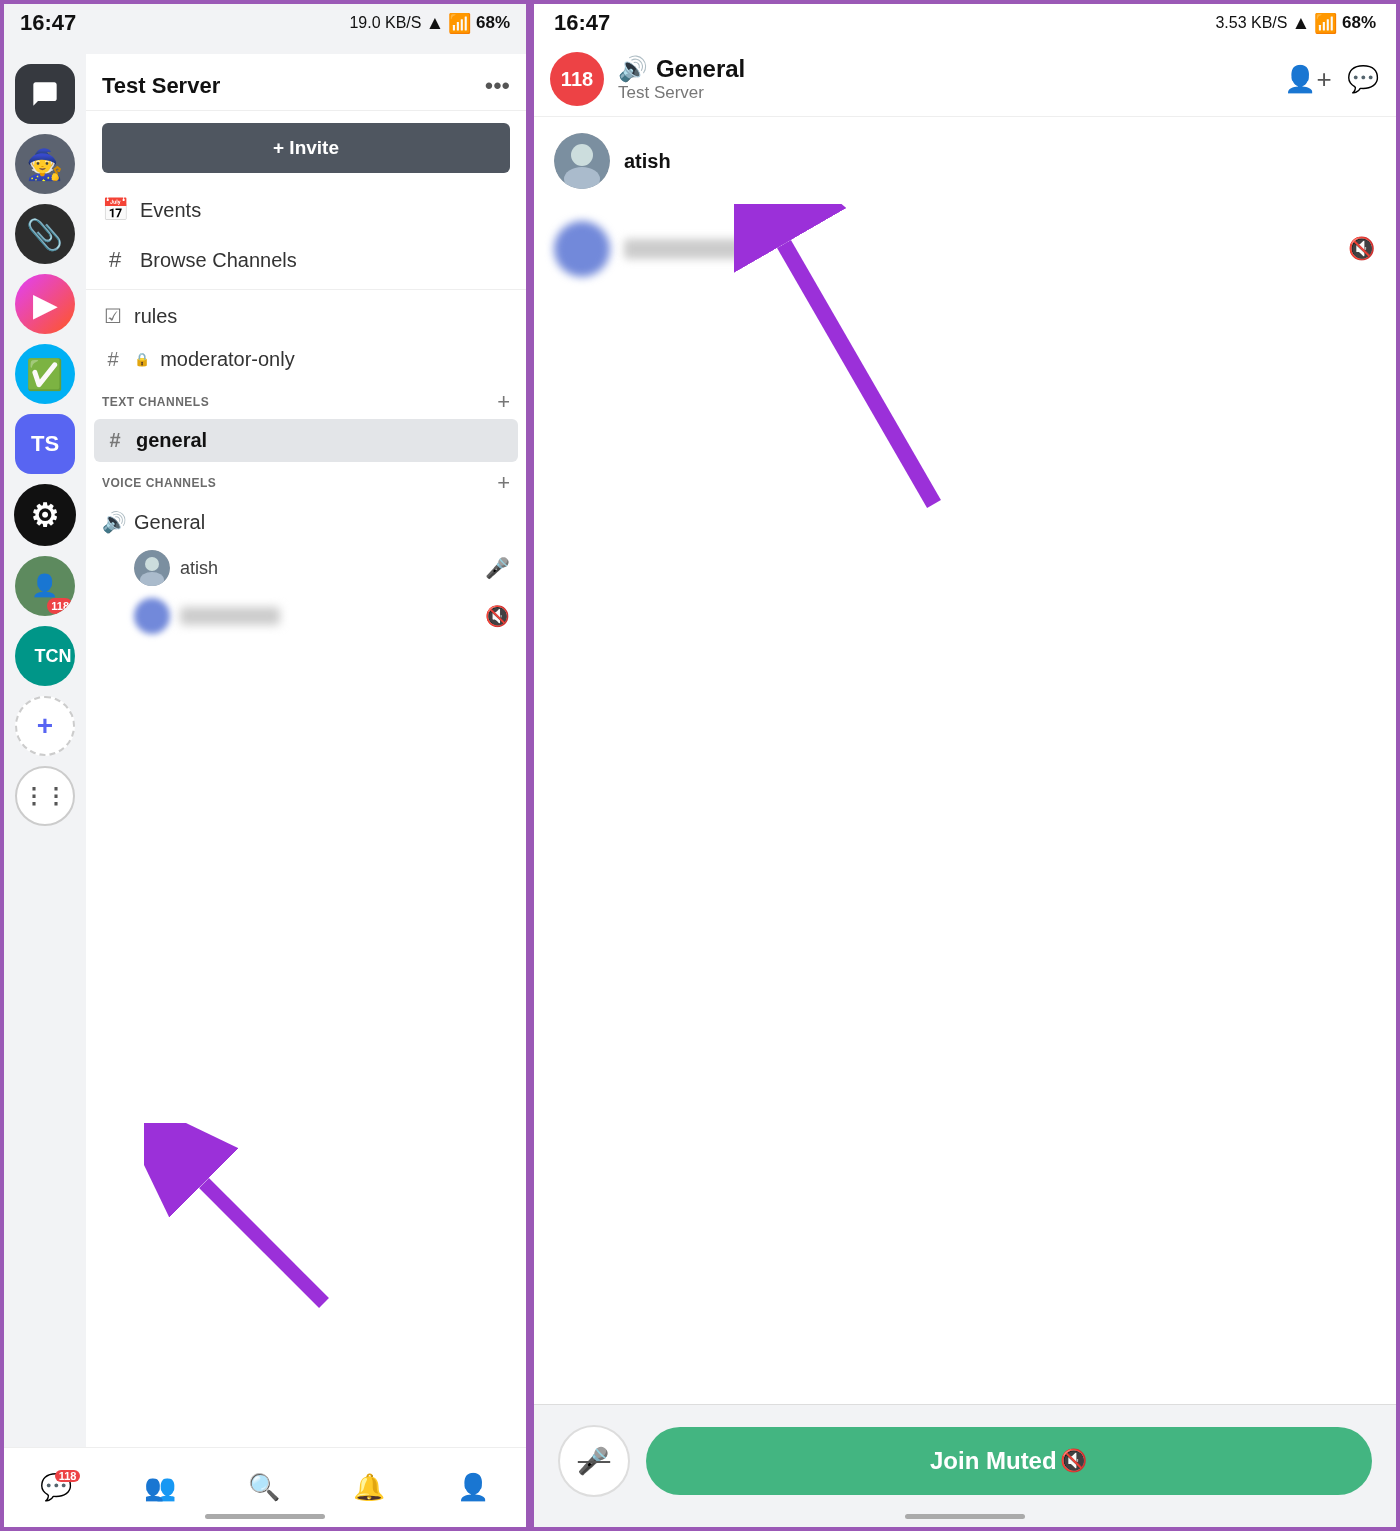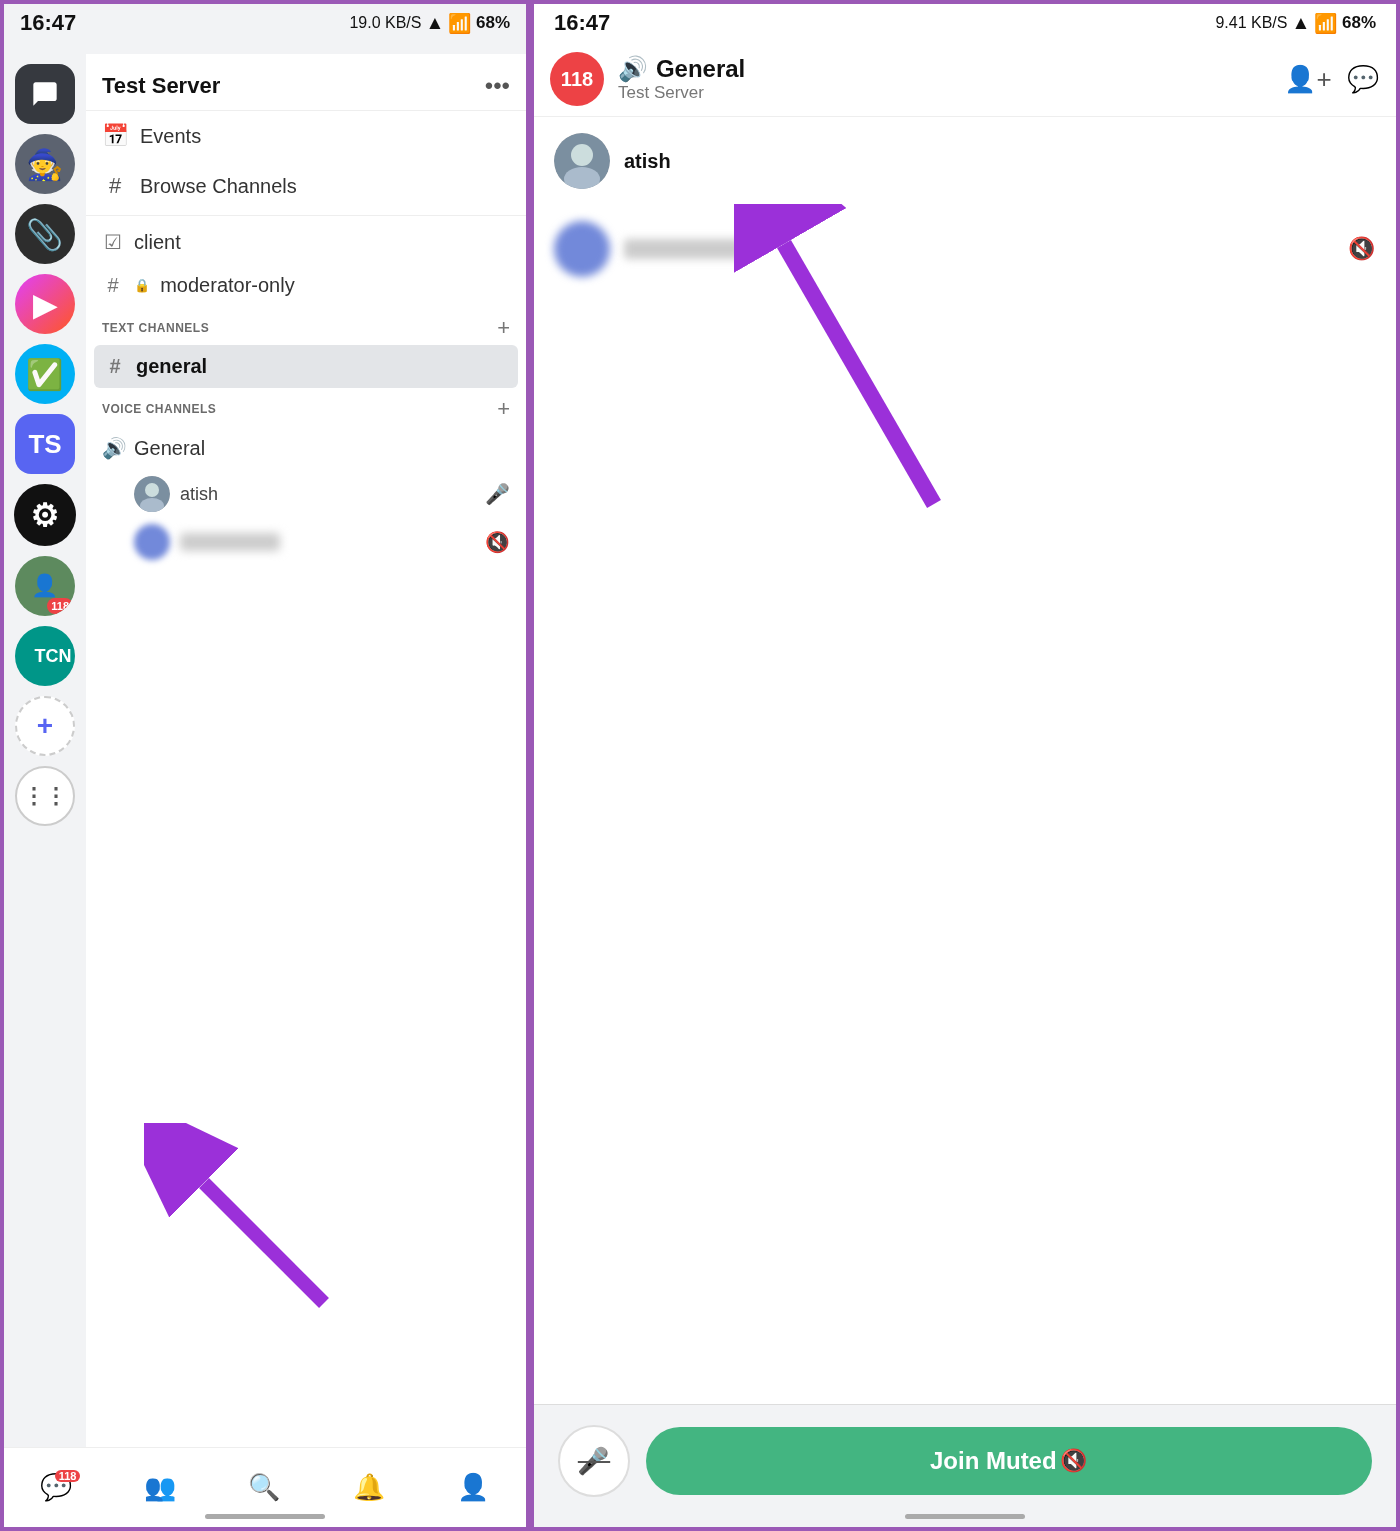--- a/index.html
+++ b/index.html
@@ -71,21 +71,21 @@
       position: relative;
       overflow: hidden;
     }
     .server-icon.chat-icon {
       background: #36393f;
       border-radius: 16px;
     }
     .server-icon.ts-icon {
       background: #5865f2;
       border-radius: 16px;
-      font-size: 26px;
+      font-size: 22px;
     }
     .server-icon.add-icon {
       background: #fff;
       border: 2px dashed #ccc;
       color: #5865f2;
       font-size: 28px;
       border-radius: 50%;
     }
     .server-icon.tree-icon {
       background: #fff;
@@ -535,35 +535,36 @@
     </div>
   </div>
 
   <div class="channel-list">
 
     <div class="server-header">
       <span class="server-name">Test Server</span>
       <span class="dots-btn">•••</span>
     </div>
 
+    <button class="invite-btn">+ Invite</button>
 
     <div class="channel-menu-item">
       <span class="menu-icon">📅</span>
       <span>Events</span>
     </div>
     <div class="channel-menu-item">
       <span class="menu-icon">#</span>
       <span>Browse Channels</span>
     </div>
 
     <div class="divider"></div>
 
     <div class="channel-item">
       <span class="channel-icon">☑</span>
-      <span>client</span>
+      <span>rules</span>
     </div>
     <div class="channel-item">
       <span class="channel-icon">#</span>
       <span style="font-size:13px;color:#aaa;">🔒</span>
       <span>moderator-only</span>
     </div>
 
     <div class="section-header">
       <span class="section-title">TEXT CHANNELS</span>
       <span class="add-btn">+</span>
@@ -633,21 +634,21 @@
   </div>
 
   <div class="home-indicator"></div>
 </div>
 
 <div class="right-phone">
 
   <div class="right-status-bar">
     <span>16:47</span>
     <div class="right-status-right">
-      <span style="font-size:16px;font-weight:500;">9.41 KB/S</span>
+      <span style="font-size:16px;font-weight:500;">3.53 KB/S</span>
       <span>▲</span>
       <span>📶</span>
       <span style="font-size:17px;font-weight:600;">68%</span>
     </div>
   </div>
 
   <div class="voice-channel-header">
     <div class="voice-channel-badge">
       <span style="font-size:20px;font-weight:700;filter:none;">118</span>
     </div>

